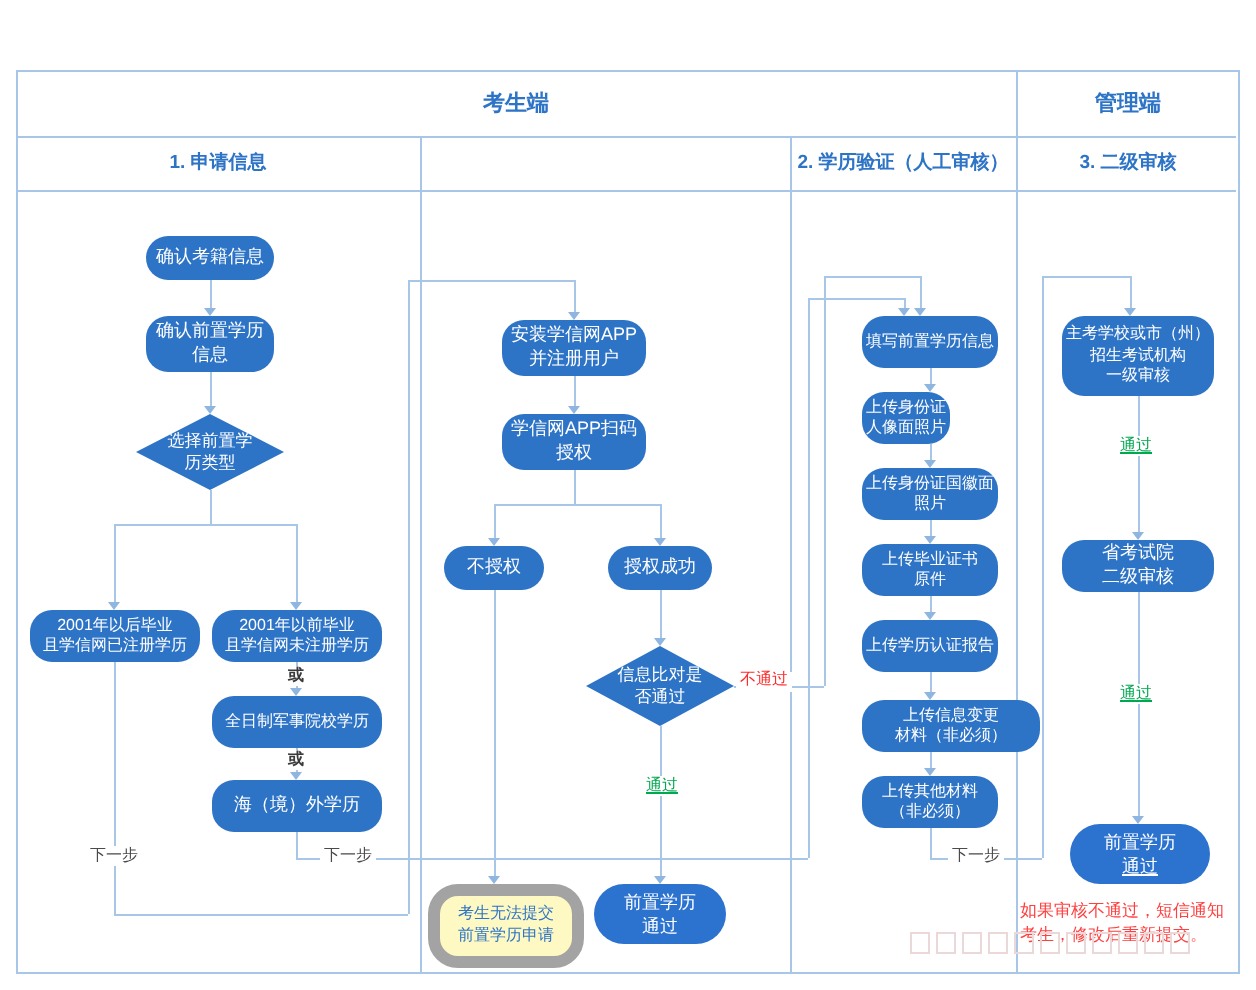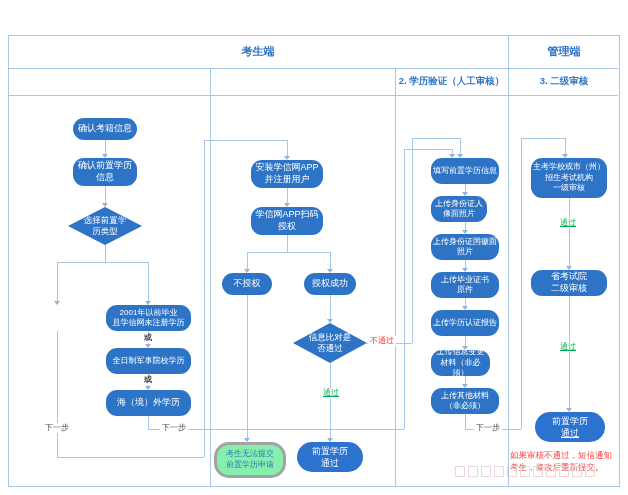--- a/index.html
+++ b/index.html
@@ -18,21 +18,21 @@
   .box{position:absolute;background:#2E74C6;color:#fff;font-size:9px;display:flex;
        align-items:center;justify-content:center;text-align:center;line-height:1.3;
        padding:1px 2px;box-sizing:border-box;flex-direction:column;border-radius:11px;}
   .box.sm{font-size:8px;}
   .diamond{position:absolute;background:#2E74C6;color:#fff;font-size:8.5px;display:flex;
        align-items:center;justify-content:center;text-align:center;line-height:1.25;
        clip-path:polygon(50% 0,100% 50%,50% 100%,0 50%);padding:0 12px;box-sizing:border-box;}
   .round{position:absolute;background:#2C72CF;color:#fff;border-radius:15px;font-size:9px;
        display:flex;flex-direction:column;align-items:center;justify-content:center;
        text-align:center;line-height:1.35;}
-  .round.outline{background:#86efac;border:3px solid #a3a3a3;color:#2E74C6;font-size:8px;}
+  .round.outline{background:#fef9c3;border:6px solid #a3a3a3;color:#2E74C6;font-size:8px;}
   .u{text-decoration:underline;}
   
   .vl{position:absolute;width:1px;background:#A7C6E8;}
   .hl{position:absolute;height:1px;background:#A7C6E8;}
   .ah{position:absolute;width:0;height:0;border-left:3px solid transparent;
       border-right:3px solid transparent;border-top:4px solid #8FB6E0;}
   
   .lab{position:absolute;font-size:8px;color:#4A4A4A;background:#fff;padding:0 2px;
        line-height:1.2;white-space:nowrap;}
   .lab.green{color:#00A94F;text-decoration:underline;}
@@ -51,26 +51,31 @@
 
   <div class="outer"></div>
   <div class="gl" style="left:8px;top:68px;width:610px;height:1px"></div>
   <div class="gl" style="left:8px;top:95px;width:610px;height:1px"></div>
   <div class="gl" style="left:210px;top:68px;width:1px;height:419px"></div>
   <div class="gl" style="left:395px;top:68px;width:1px;height:419px"></div>
   <div class="gl" style="left:508px;top:35px;width:1px;height:452px"></div>
 
   <div class="cell big" style="left:8px;top:35px;width:500px;height:33px">考生端</div>
   <div class="cell big" style="left:508px;top:35px;width:112px;height:33px">管理端</div>
+  <div class="cell sub" style="left:8px;top:68px;width:202px;height:27px">1. 申请信息</div>
   <div class="cell sub" style="left:395px;top:68px;width:113px;height:27px">2. 学历验证（人工审核）</div>
   <div class="cell sub" style="left:508px;top:68px;width:112px;height:27px">3. 二级审核</div>
 
   <div class="box" style="left:73px;top:118px;width:64px;height:22px">确认考籍信息</div>
   <div class="box" style="left:73px;top:158px;width:64px;height:28px">确认前置学历信息</div>
   <div class="diamond" style="left:68px;top:207px;width:74px;height:38px">选择前置学历类型</div>
+  <div class="box sm" style="left:15px;top:305px;width:85px;height:26px">
+    <span>2001年以后毕业</span>
+    <span>且学信网已注册学历</span>
+  </div>
   <div class="box sm" style="left:106px;top:305px;width:85px;height:26px">
     <span>2001年以前毕业</span>
     <span>且学信网未注册学历</span>
   </div>
   <div class="box sm" style="left:106px;top:348px;width:85px;height:26px">全日制军事院校学历</div>
   <div class="box" style="left:106px;top:390px;width:85px;height:26px">海（境）外学历</div>
 
   <div class="box" style="left:251px;top:160px;width:72px;height:28px">安装学信网APP并注册用户</div>
   <div class="box" style="left:251px;top:207px;width:72px;height:28px">学信网APP扫码授权</div>
   <div class="box" style="left:222px;top:273px;width:50px;height:22px">不授权</div>
@@ -79,28 +84,28 @@
   <div class="round outline" style="left:214px;top:442px;width:66px;height:30px">
     <span>考生无法提交</span>
     <span>前置学历申请</span>
   </div>
   <div class="round" style="left:297px;top:442px;width:66px;height:30px">
     <span>前置学历</span>
     <span>通过</span>
   </div>
 
   <div class="box sm" style="left:431px;top:158px;width:68px;height:26px">填写前置学历信息</div>
-  <div class="box sm" style="left:431px;top:196px;width:56px;height:26px">上传身份证人像面照片</div>
+  <div class="box sm" style="left:431px;top:196px;width:44px;height:26px">上传身份证人像面照片</div>
   <div class="box sm" style="left:431px;top:234px;width:68px;height:26px">上传身份证国徽面照片</div>
   <div class="box sm" style="left:431px;top:272px;width:68px;height:26px">
     <span>上传毕业证书</span>
     <span>原件</span>
   </div>
   <div class="box sm" style="left:431px;top:310px;width:68px;height:26px">上传学历认证报告</div>
-  <div class="box sm" style="left:431px;top:350px;width:59px;height:26px">
+  <div class="box sm" style="left:431px;top:350px;width:89px;height:26px">
     <span>上传信息变更</span>
     <span>材料（非必须）</span>
   </div>
   <div class="box sm" style="left:431px;top:388px;width:68px;height:26px">
     <span>上传其他材料</span>
     <span>（非必须）</span>
   </div>
 
   <div class="box sm" style="left:531px;top:158px;width:76px;height:40px">
     <span>主考学校或市（州）</span>

